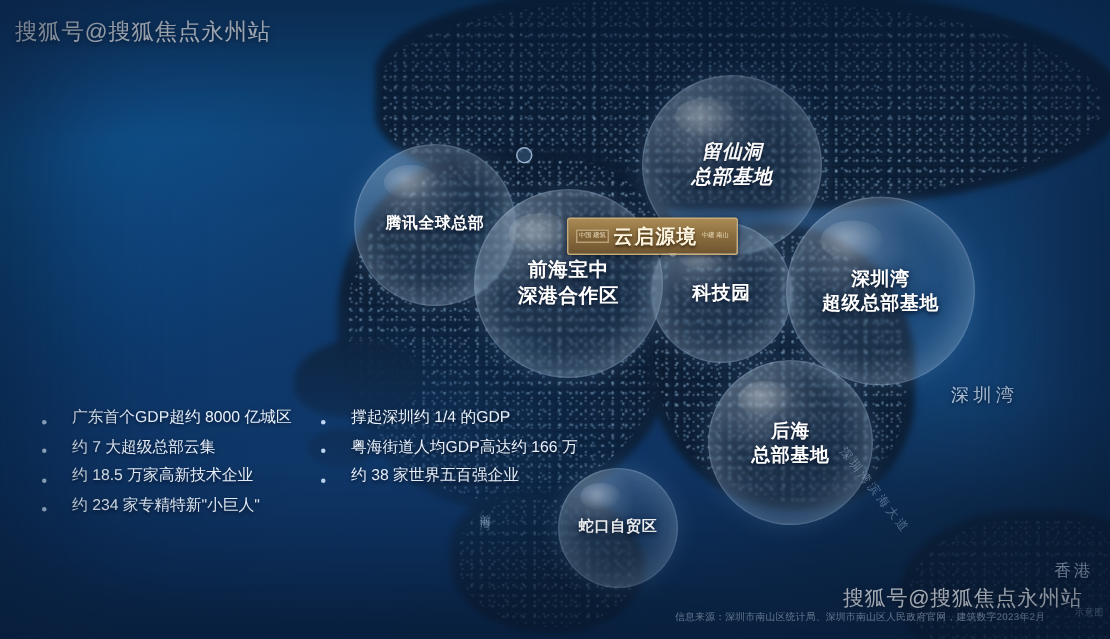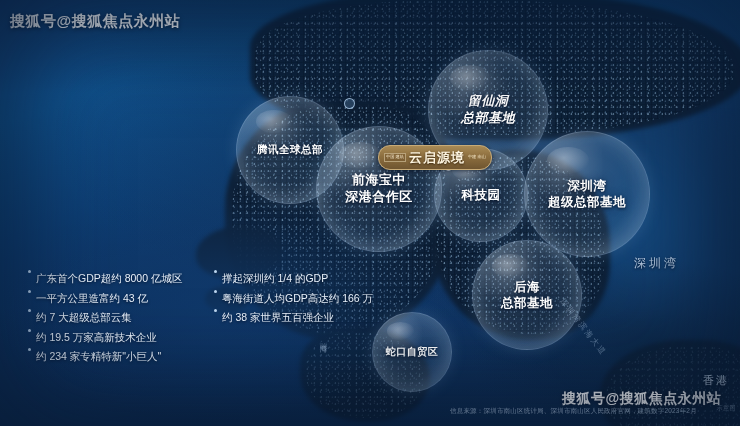--- a/index.html
+++ b/index.html
@@ -155,21 +155,21 @@
   #project-badge {
     position: absolute;
     left: 378px; top: 145px;
     height: 23px;
     padding: 0 5px;
     display: flex;
     align-items: center;
     gap: 3px;
     background: linear-gradient(180deg, #a98a55 0%, #8d6f3f 45%, #6f5530 100%);
     border: 1px solid #c8ab77;
-    border-radius: 12px;
+    border-radius: 2px;
     box-shadow: 0 1px 4px rgba(0,10,24,0.7);
     z-index: 12;
   }
   #project-badge .seal {
     display: flex;
     flex-direction: column;
     justify-content: center;
     font-size: 4.2px;
     line-height: 1.05;
     color: #f3e6c8;
@@ -239,42 +239,42 @@
   }
   #bullet-cols {
     display: flex;
     gap: 8px;
   }
   .bullet-col { display: flex; flex-direction: column; gap: 7px; }
   #col-left  { width: 186px; }
   #col-right { width: 144px; }
   .bullet {
     display: flex;
-    align-items: flex-start;
-    gap: 5px;
+    align-items: flex-end;
+    gap: 17px;
     color: #e9f2fc;
     font-size: 10.5px;
     line-height: 1.2;
     text-shadow: 0 1px 3px rgba(0,12,30,0.8);
     white-space: nowrap;
   }
   .bullet .dot {
     flex: 0 0 auto;
     width: 3px; height: 3px;
     border-radius: 50%;
     background: #bcd6f0;
     transform: translateY(-2px);
   }
 
   
   .watermark {
     position: absolute;
     color: rgba(255,255,255,0.92);
     font-size: 15px;
-    font-weight: bold;
+    font-weight: normal;
     letter-spacing: 0.5px;
     text-shadow: 0 1px 4px rgba(0,10,24,0.75);
     white-space: nowrap;
   }
   #wm-top    { left: 10px;  top: 12px; }
   #wm-bottom { left: 562px; top: 390px; font-size: 14px; }
 
   
   #source-note {
     position: absolute;
@@ -372,29 +372,25 @@
 
   <div id="info-panel">
     <div id="bullet-cols">
       <div class="bullet-col" id="col-left">
         <div class="bullet">
           <span class="dot"></span>
           <span>广东首个GDP超约 8000 亿城区</span>
         </div>
         <div class="bullet">
           <span class="dot"></span>
-          <span>一平方公里造富约 43 亿</span>
-        </div>
-        <div class="bullet">
-          <span class="dot"></span>
           <span>约 7 大超级总部云集</span>
         </div>
         <div class="bullet">
           <span class="dot"></span>
-          <span>约 19.5 万家高新技术企业</span>
+          <span>约 18.5 万家高新技术企业</span>
         </div>
         <div class="bullet">
           <span class="dot"></span>
           <span>约 234 家专精特新"小巨人"</span>
         </div>
       </div>
       <div class="bullet-col" id="col-right">
         <div class="bullet">
           <span class="dot"></span>
           <span>撑起深圳约 1/4 的GDP</span>

